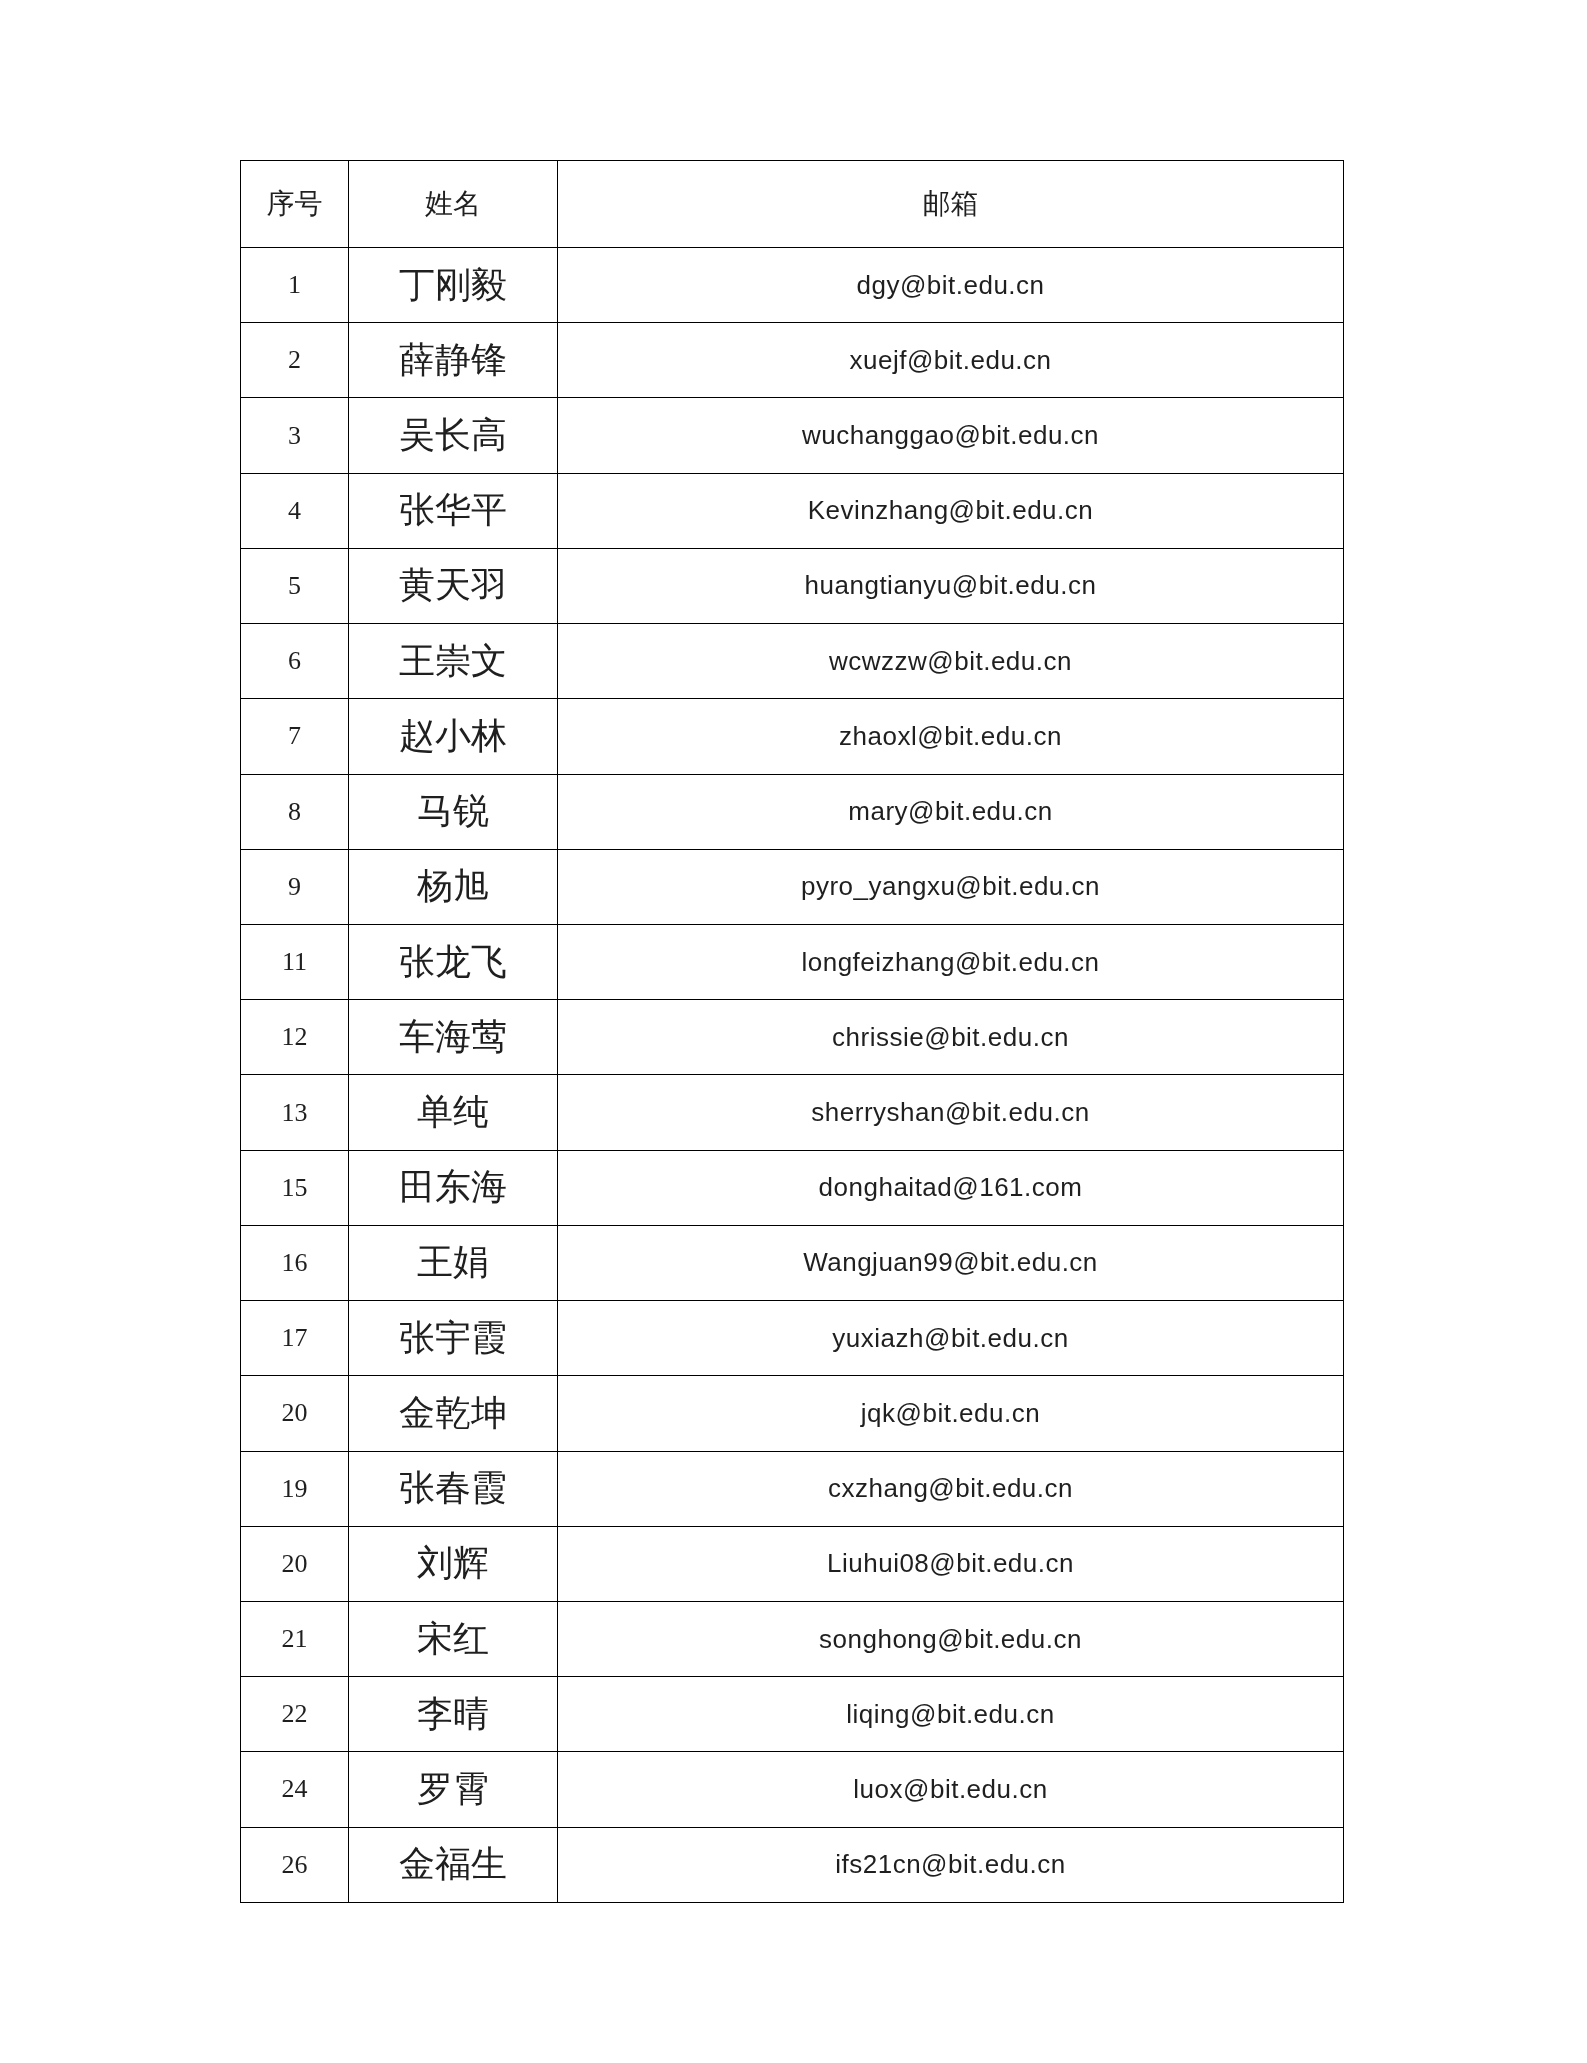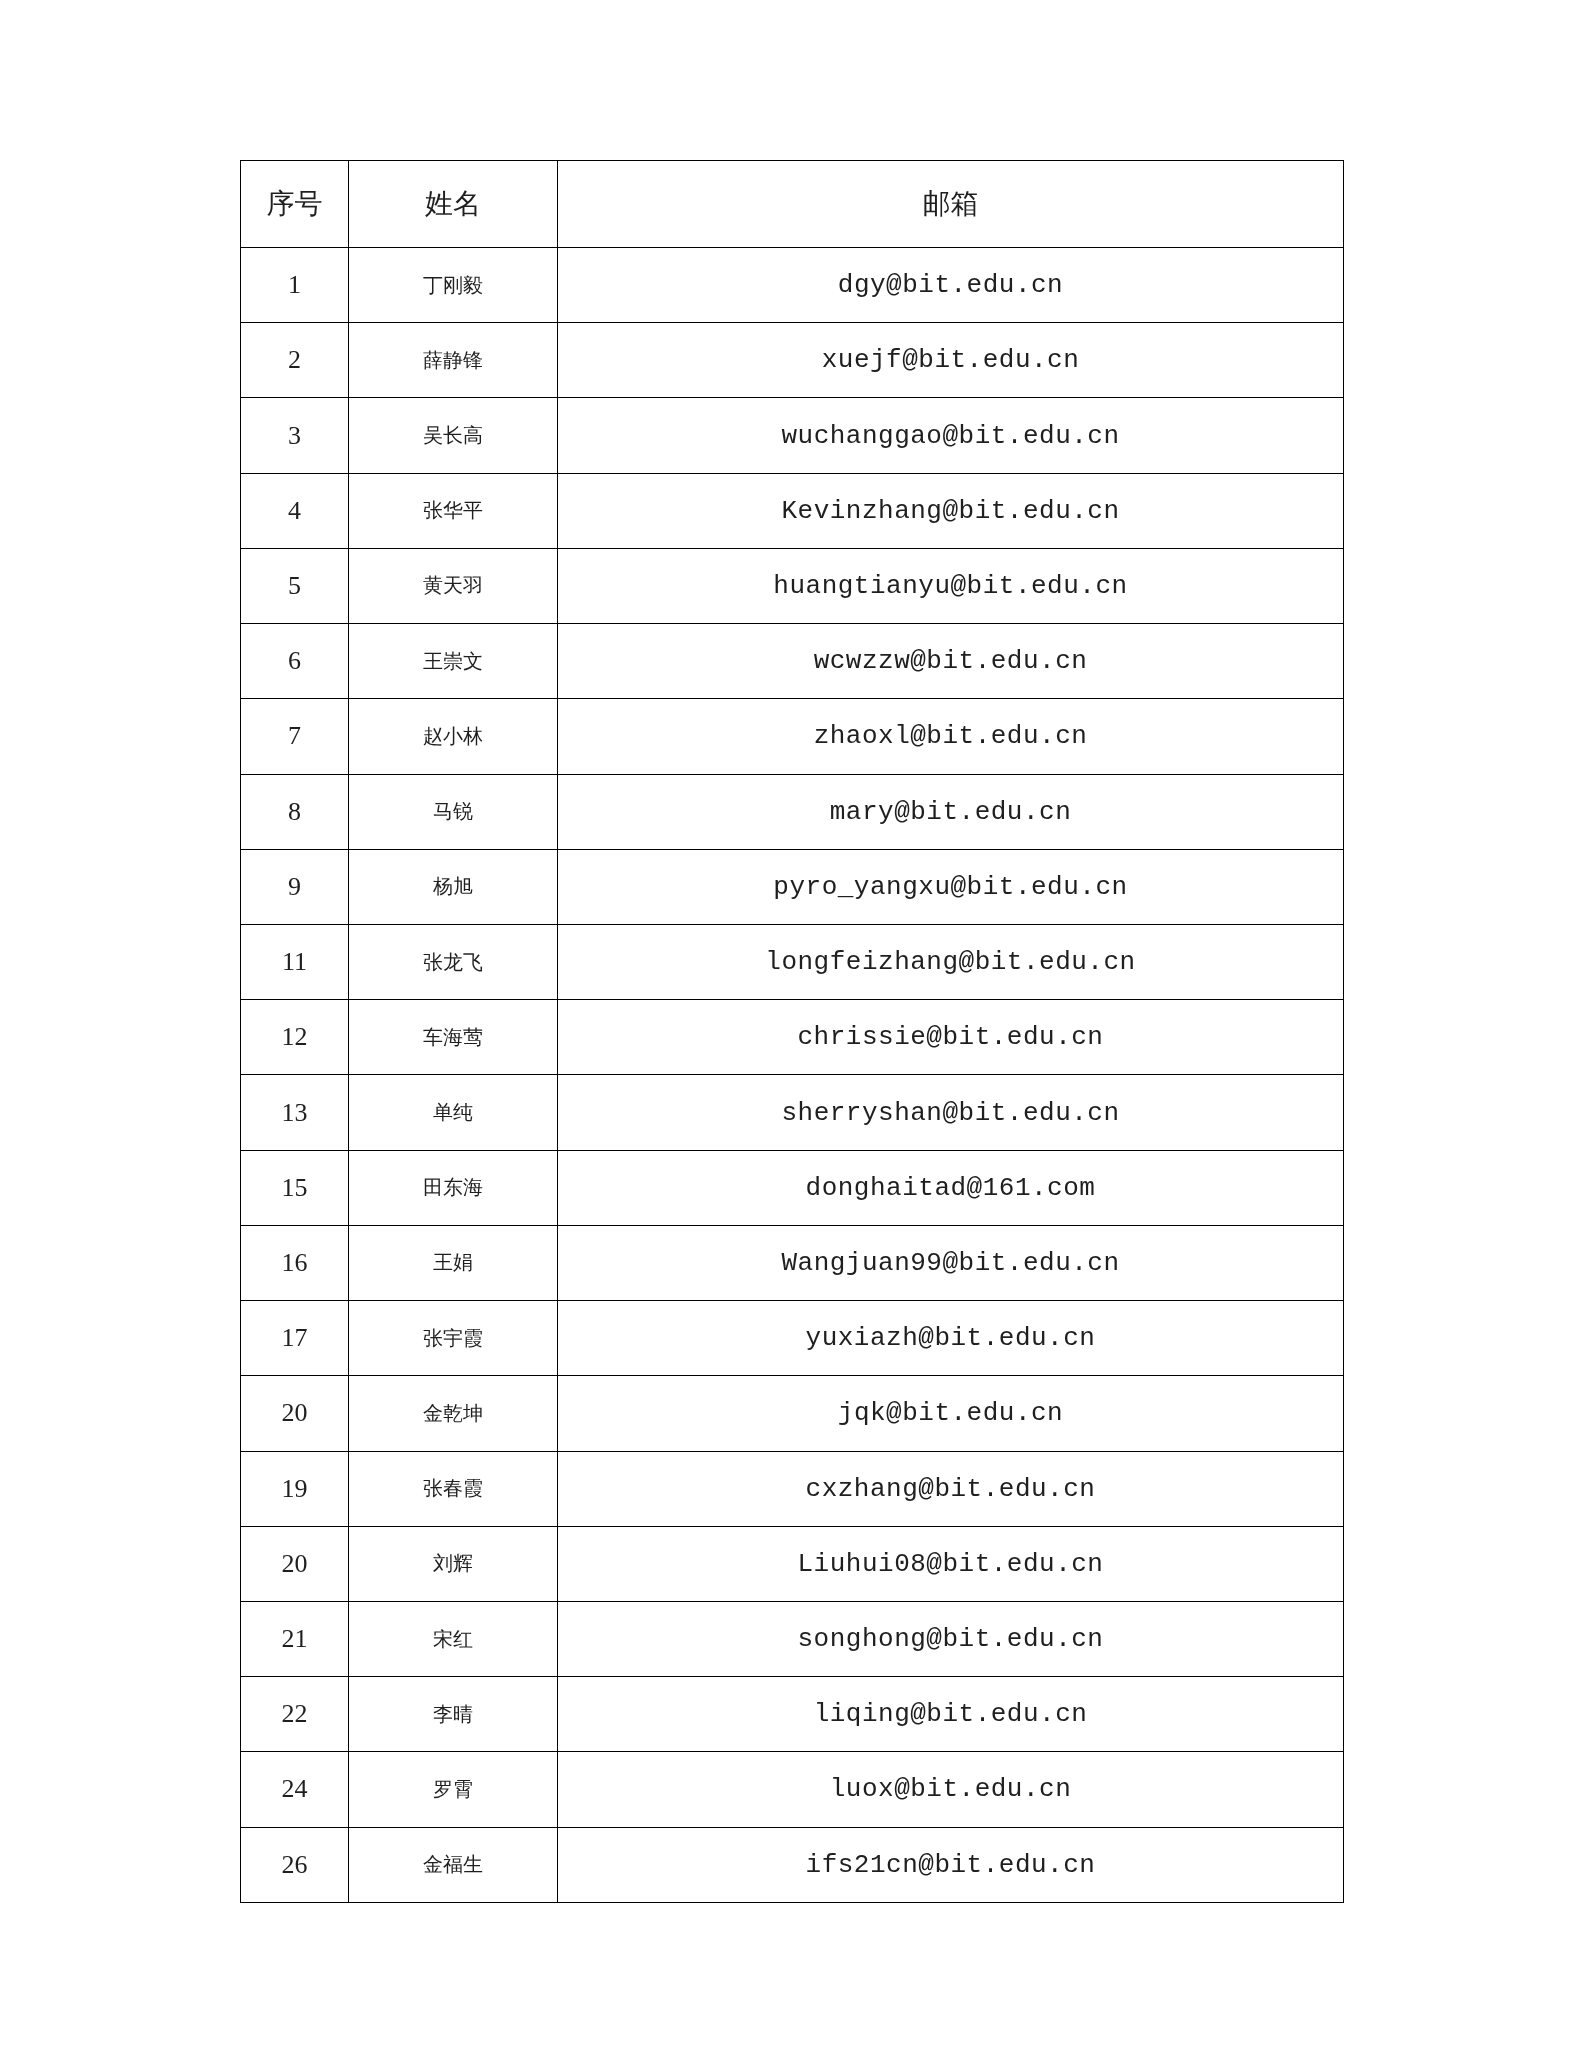--- a/index.html
+++ b/index.html
@@ -44,26 +44,26 @@
     height: 86px;
     font-size: 28px;
     font-weight: normal;
     font-family: "Liberation Serif", serif;
   }
   td.no-cell {
     font-size: 26px;
     font-family: "Liberation Serif", serif;
   }
   td.name-cell {
-    font-size: 20px;
+    font-size: 36px;
     font-family: Liberation Mono, monospace;
   }
   td.email-cell {
     font-size: 26px;
-    font-family: Liberation Mono, monospace;
+    font-family: Liberation Sans, sans-serif;
     letter-spacing: 0.5px;
   }
 </style>
 </head>
 <body>
 
 <div class="page">
   <table class="roster">
     <colgroup>
       <col class="c-no">

